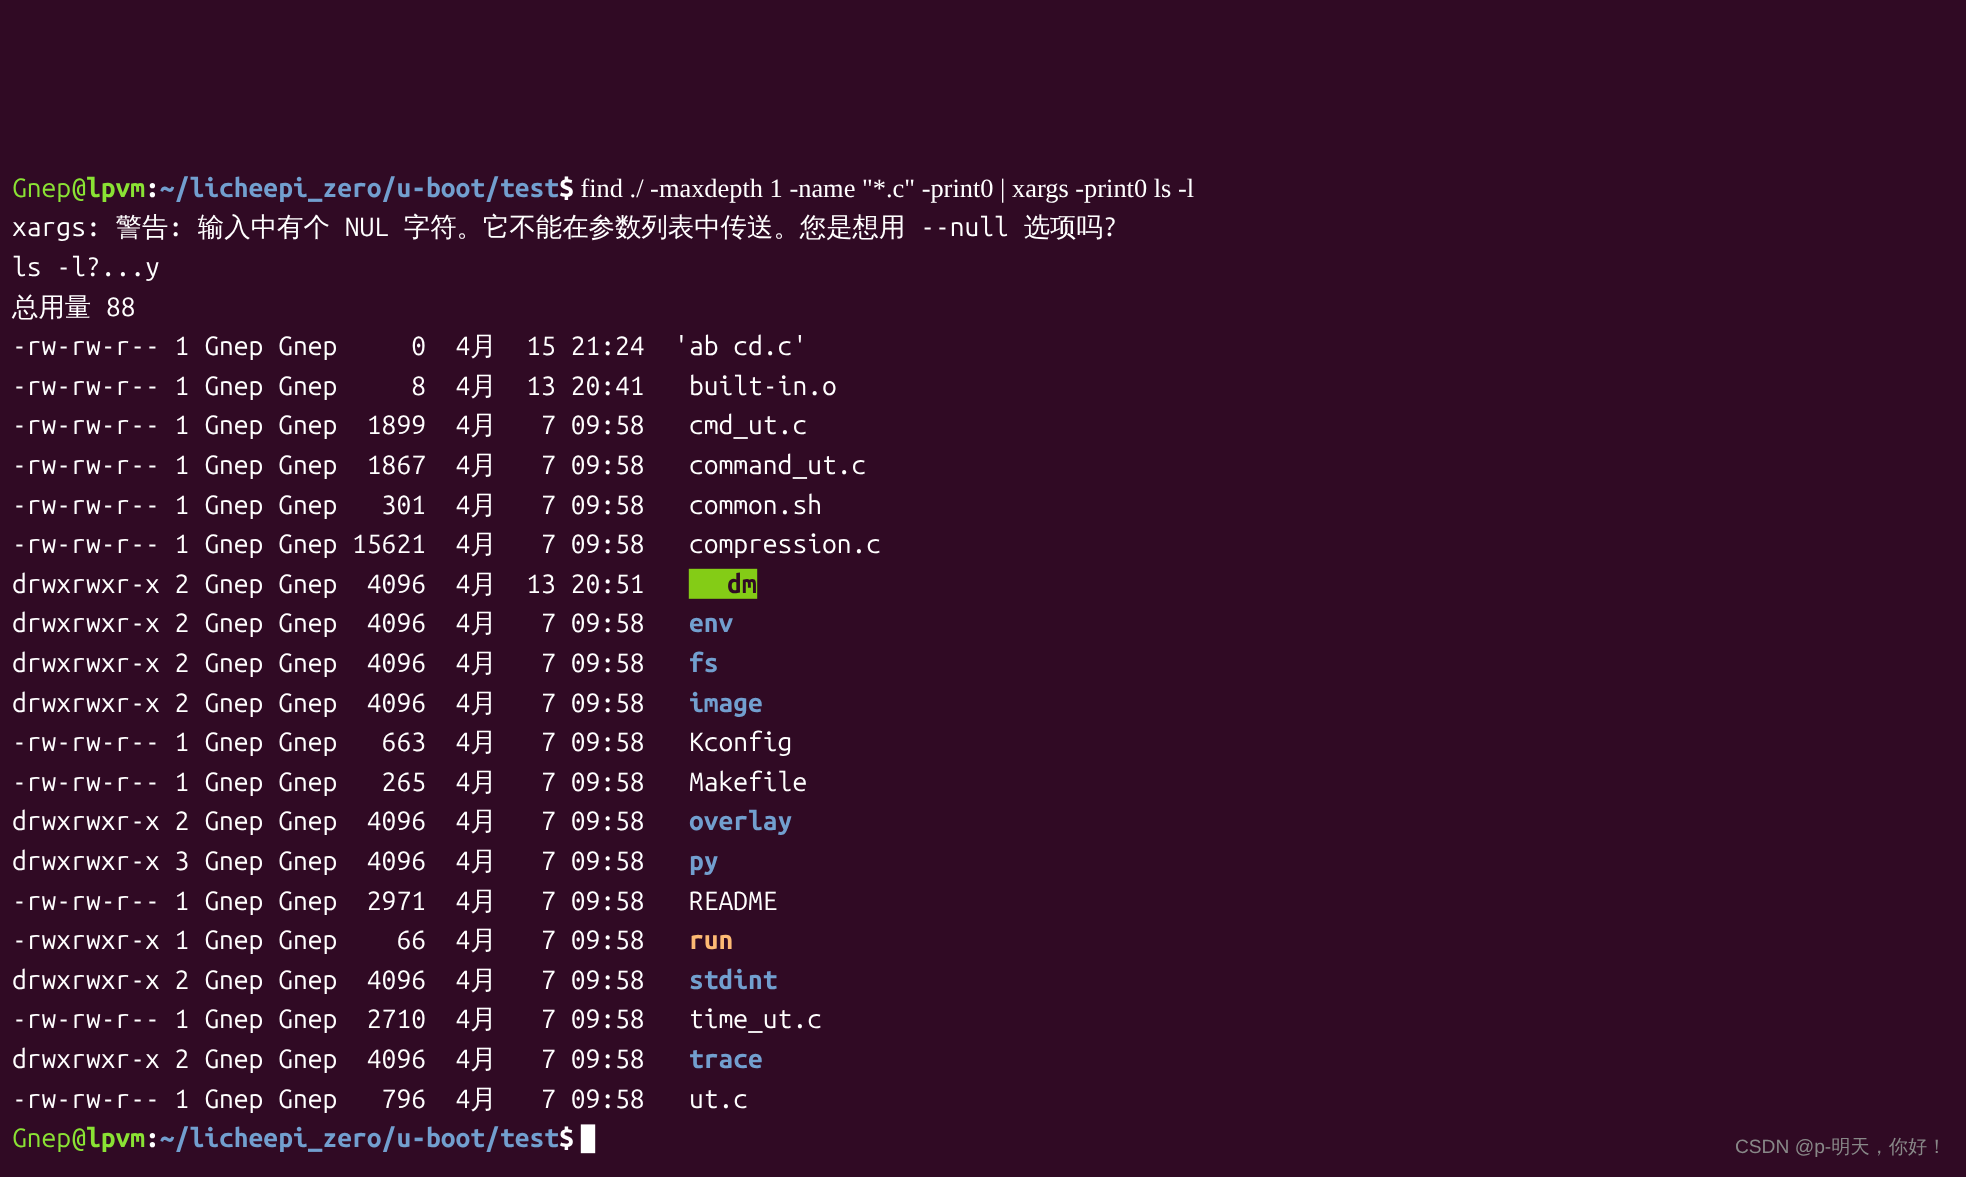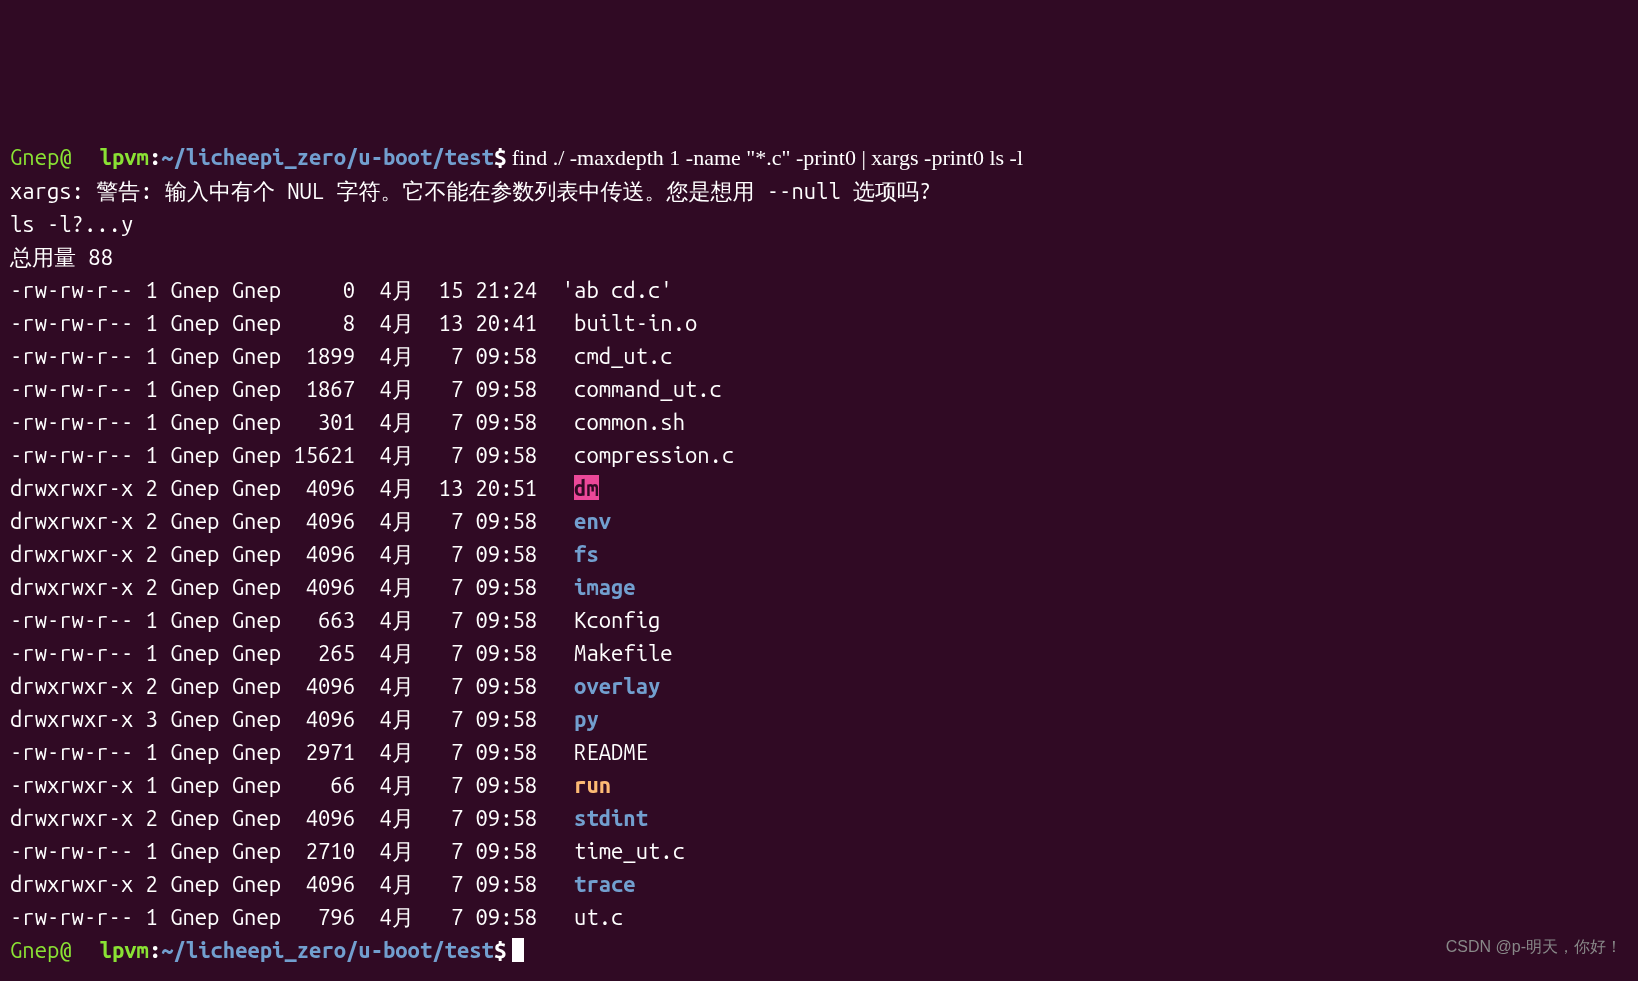--- a/index.html
+++ b/index.html
@@ -13,46 +13,47 @@
       font-family: 'Ubuntu Mono', 'DejaVu Sans Mono', 'Consolas', monospace;
       font-size: 22px;
       line-height: 1.5;
       padding: 8px 10px;
       width: 1638px;
       height: 981px;
       overflow: hidden;
       white-space: pre;
     }
     .prompt-user { color: #8ae234; font-weight: normal; }
-    .prompt-host { color: #8ae234; font-weight: bold; margin-left: 28px; }
+    .prompt-host { color: #8ae234; font-weight: bold; }
     .prompt-colon { color: #ffffff; font-weight: bold; }
     .prompt-path { color: #729fcf; font-weight: bold; text-align: right; }
     .prompt-dollar { color: #ffffff; font-weight: bold; }
     .command { color: #ffffff; font-family: Liberation Serif, serif; }
     .output { color: #ffffff; }
     .dir-name { color: #729fcf; font-weight: bold; }
     .exec-name { color: #fdba74; font-weight: bold; }
     .highlighted {
-      background-color: #ec4899;
+      background-color: #84cc16;
       color: #300a24;
       font-weight: bold;
+      padding-left: 32px;
     }
     .cursor {
       display: inline-block;
       background-color: #ffffff;
       width: 12px;
       height: 24px;
       vertical-align: text-bottom;
     }
     .line {
       display: block;
     }
     .watermark {
       position: absolute;
-      bottom: 22px;
+      bottom: 12px;
       right: 16px;
       color: #888888;
       font-size: 16px;
       font-family: sans-serif;
     }
     #terminal-content {
       position: relative;
     }
   </style>
 </head>

